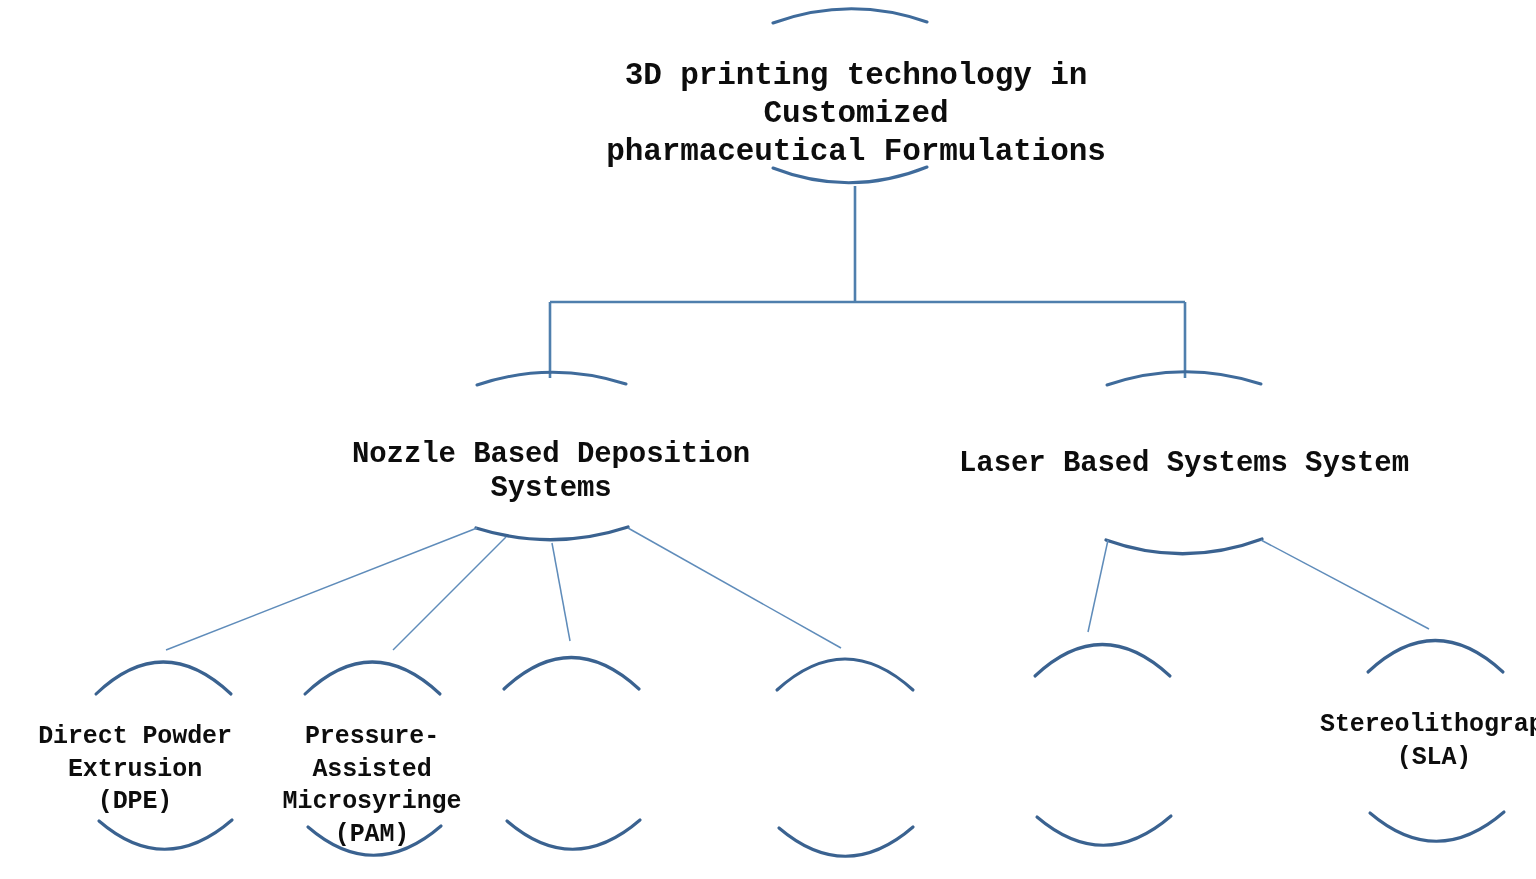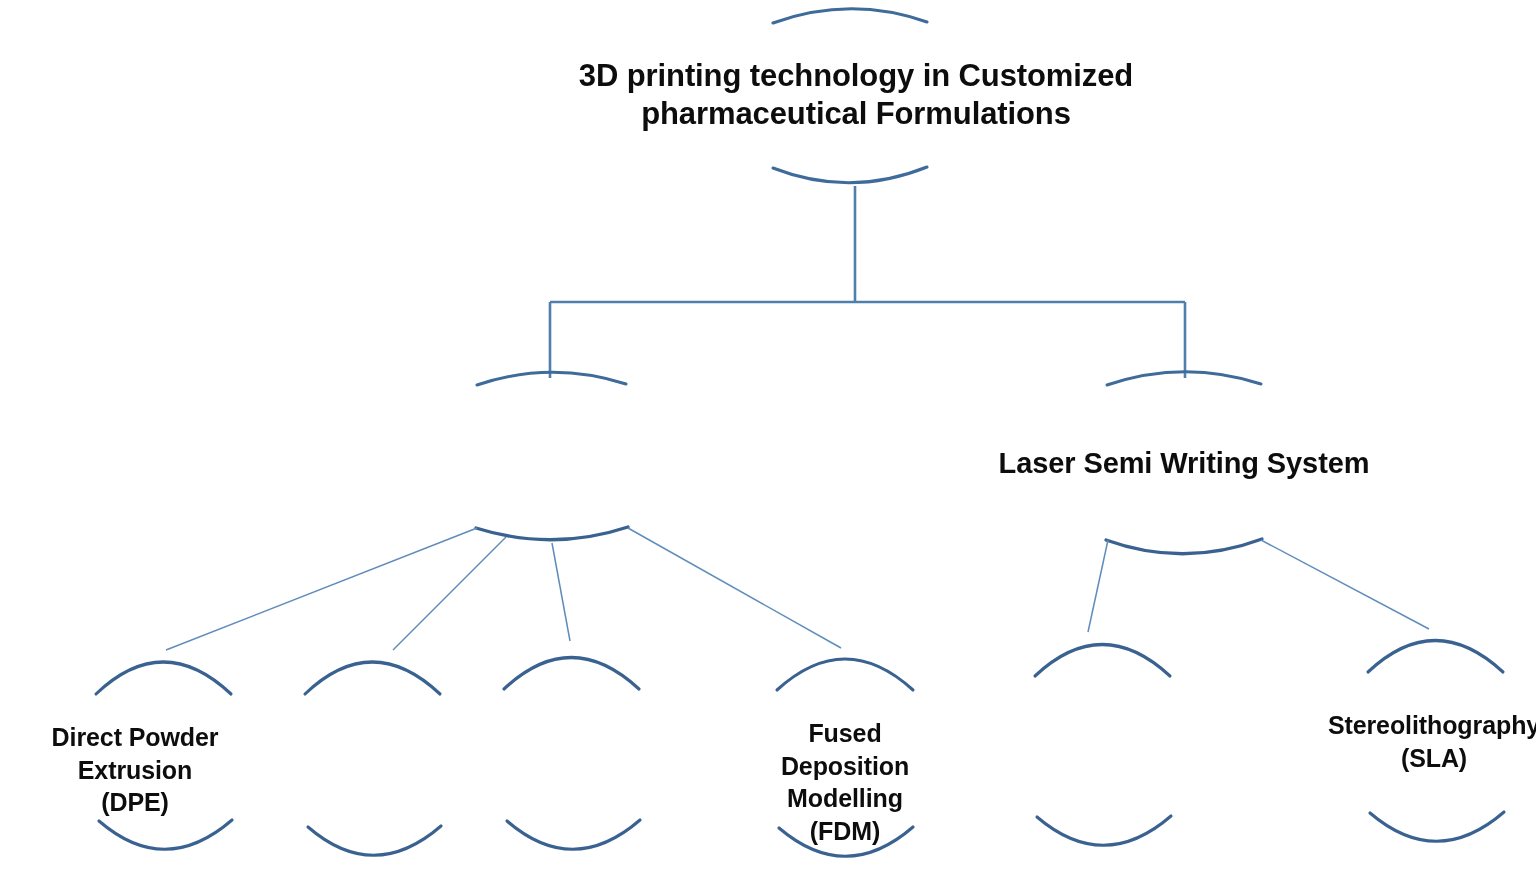--- a/index.html
+++ b/index.html
@@ -7,21 +7,21 @@
     margin: 0;
     padding: 0;
     background: #ffffff;
   }
   #diagram-root {
     position: relative;
     width: 1536px;
     height: 879px;
     background: #ffffff;
     overflow: hidden;
-    font-family: Liberation Sans, sans-serif;
+    font-family: Liberation Mono, monospace;
   }
   #connector-layer {
     position: absolute;
     left: 0;
     top: 0;
     width: 1536px;
     height: 879px;
     pointer-events: none;
   }
   .node-label {
@@ -88,29 +88,30 @@
     <path d="M 1037 817 Q 1104 874 1171 816" fill="none" stroke="#3a6290" stroke-width="3.1" stroke-linecap="round"></path>
 
     <path d="M 1368 672 Q 1435 609 1503 672" fill="none" stroke="#3a6290" stroke-width="3.1" stroke-linecap="round"></path>
     <path d="M 1370 813 Q 1437 870 1504 812" fill="none" stroke="#3a6290" stroke-width="3.1" stroke-linecap="round"></path>
 
   </svg>
 
   <div class="node-label node-root" style="left:556px; top:57px; width:600px;">3D printing technology in Customized
 pharmaceutical  Formulations</div>
 
+  <div class="node-label node-branch" style="left:301px; top:438px; width:500px;">Nozzle Based Deposition Systems</div>
 
-  <div class="node-label node-branch" style="left:959px; top:447px; width:450px;">Laser Semi Writing System</div>
+  <div class="node-label node-branch" style="left:959px; top:447px; width:450px;">Laser Based Systems System</div>
 
   <div class="node-label node-leaf" style="left:-3px; top:721px; width:276px;">Direct Powder Extrusion
 (DPE)</div>
 
+  <div class="node-label node-leaf" style="left:262px; top:721px; width:220px;">Pressure-Assisted
+Microsyringe
+(PAM)</div>
 
 
-  <div class="node-label node-leaf" style="left:741px; top:717px; width:208px;">Fused Deposition
-Modelling
-(FDM)</div>
 
 
   <div class="node-label node-leaf" style="left:1320px; top:709px; width:228px;">Stereolithography
 (SLA)</div>
 
 </div>
 
 </body></html>

